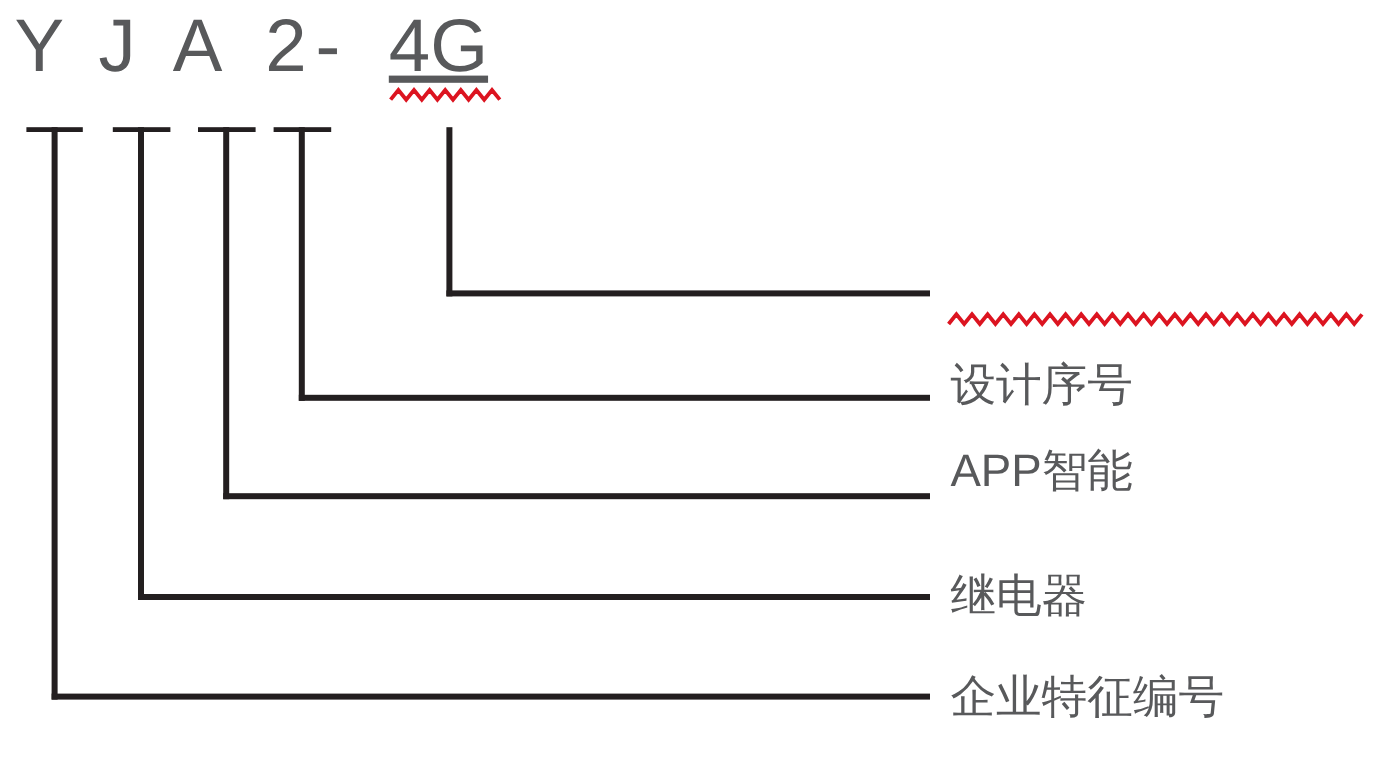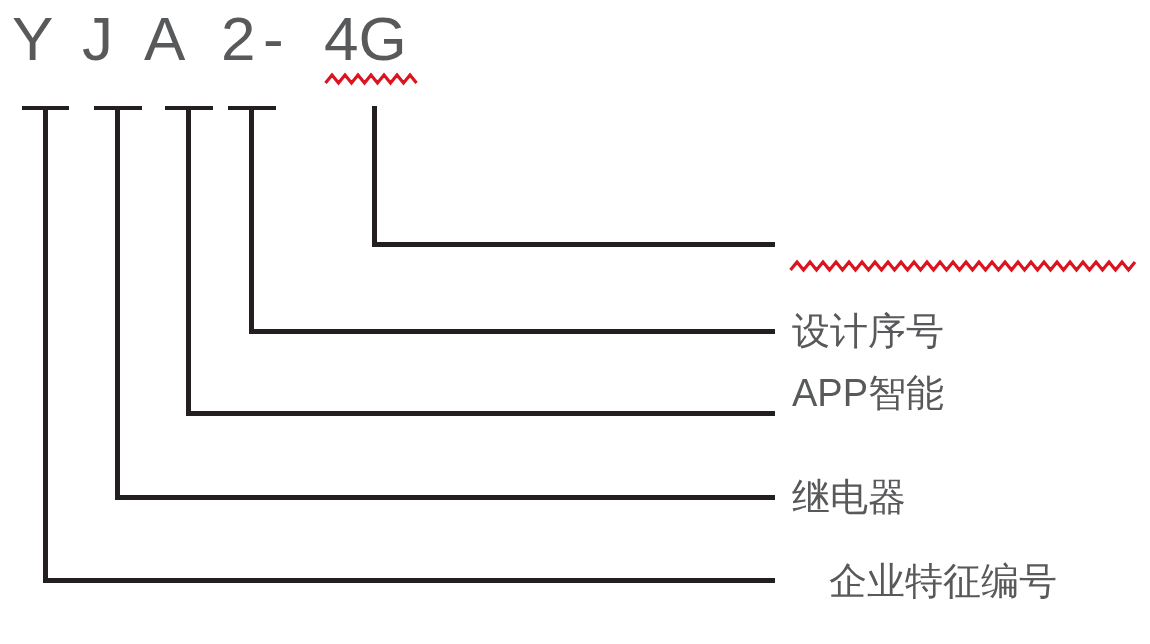--- a/index.html
+++ b/index.html
@@ -25,21 +25,21 @@
     font-weight:400;
     color:var(--text_gray);
     letter-spacing:0;
     white-space:nowrap;
   }
   .cY{left:12px;}
   .cJ{left:82px;}
   .cA{left:144px;}
   .c2{left:221px;}
   .cDash{left:263px;}
-  .c4G{left:324px;}
+  .c4G{left:324px;text-decoration:underline;}
   
   .tick{
     position:absolute;
     top:106px;height:4px;
     background:var(--line_dark);
   }
   .tickY{left:22px;width:47px;}
   .tickJ{left:94px;width:48px;}
   .tickA{left:165px;width:48px;}
   .tick2{left:228px;width:48px;}
@@ -68,24 +68,24 @@
   
   .label{
     position:absolute;
     left:792px;
     font-size:38px;
     line-height:40px;
     color:var(--text_gray);
     white-space:nowrap;
   }
   .l0{top:224px;}
-  .l1{top:311px;}
+  .l1{top:301px;}
   .l2{top:373px;}
   .l3{top:477px;}
-  .l4{top:561px;margin-left:37px;}
+  .l4{top:561px;}
   
   svg.zigzag{
     position:absolute;
     color:var(--underline_red);
     overflow:visible;
   }
   .zz4g{left:324px;top:71px;}
   .zzLabel{left:789px;top:258px;}
 </style>
 </head>

